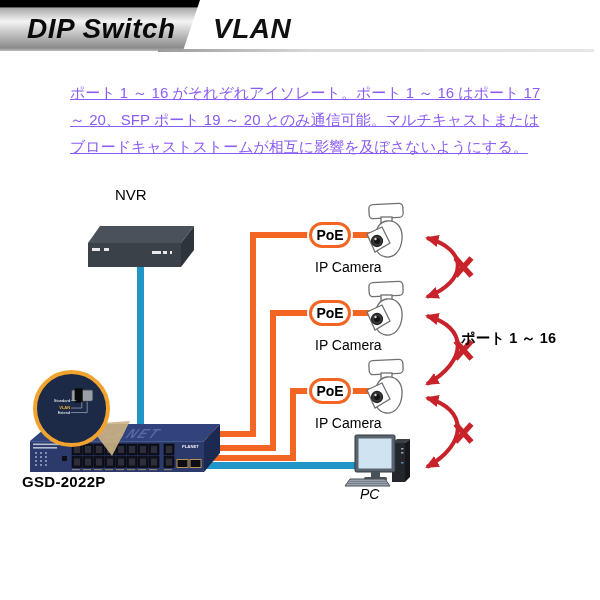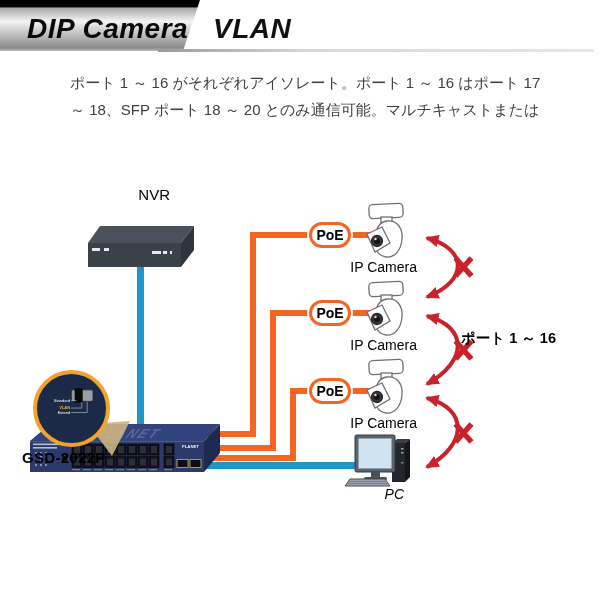--- a/index.html
+++ b/index.html
@@ -12,31 +12,31 @@
     position:absolute;left:0;top:0;width:200px;height:51px;
     clip-path:polygon(0 0,100% 0,91.5% 100%,0 100%);
     background:linear-gradient(180deg,#000 0%,#000 13%,#a9a9a9 16%,#f4f4f4 42%,#cacaca 62%,#8b8b8b 94%,#bdbdbd 100%);
   }
   .title{position:absolute;top:13px;font-size:28px;font-weight:bold;font-style:italic;letter-spacing:.5px;white-space:nowrap;}
   .title-left{left:27px;color:#0a0a0a;}
   .title-right{left:213px;color:#111;}
   .header-rule{position:absolute;left:158px;top:49px;width:436px;height:3px;
     background:linear-gradient(90deg,#9a9a9a,#d8d8d8 35%,#e6e6e6);}
   
-  .intro{position:absolute;left:70px;top:69px;width:480px;font-size:15px;line-height:27px;color:#404040;}
+  .intro{position:absolute;left:70px;top:79px;width:480px;font-size:15px;line-height:27px;color:#8b5cf6;text-decoration:underline;}
   .intro span{display:block;white-space:nowrap;}
   
   .cable{position:absolute;z-index:1;}
   .cable.orange{background:#F26522;}
   .cable.blue{background:#2095C8;}
   
-  .dev-label{position:absolute;z-index:8;font-size:14px;color:#000;text-align:right;white-space:nowrap;}
+  .dev-label{position:absolute;z-index:8;font-size:14px;color:#000;text-align:left;white-space:nowrap;}
   .nvr-label{left:115px;top:186px;width:55px;font-size:15px;}
-  .switch-label{left:22px;top:449px;font-size:15px;font-weight:600;letter-spacing:.3px;text-align:left;}
-  .cam-label{left:325px;width:92px;}
+  .switch-label{left:22px;top:473px;font-size:15px;font-weight:600;letter-spacing:.3px;text-align:left;}
+  .cam-label{left:315px;width:92px;}
   .cam-label-1{top:259px;} .cam-label-2{top:337px;} .cam-label-3{top:415px;}
   .pc-label{left:360px;top:486px;width:44px;font-style:italic;}
   .denial{position:absolute;left:461px;top:329px;z-index:8;font-size:14.5px;font-weight:bold;line-height:19.5px;white-space:nowrap;}
   
   .poe{
     position:absolute;left:309px;width:42px;height:26px;z-index:4;box-sizing:border-box;
     background:#fff;border:3px solid #F26522;border-radius:13px;box-shadow:0 0 0 2px #fff;
     font-size:14px;font-weight:bold;text-align:center;line-height:20px;color:#000;
   }
   .poe-1{top:222px;} .poe-2{top:300px;} .poe-3{top:378px;}
@@ -51,27 +51,28 @@
     border-radius:50%;border:4px solid #F0A32F;background:#1C2A47;
   }
   .arrows{position:absolute;left:410px;top:225px;z-index:7;}
 </style>
 </head>
 <body>
 
 <div id="stage">
 
   <div class="banner"></div>
-  <div class="title title-left">DIP Camera</div>
+  <div class="title title-left">DIP Switch</div>
   <div class="title title-right">VLAN</div>
   <div class="header-rule"></div>
 
   <div class="intro">
     <span>ポート 1 ～ 16 がそれぞれアイソレート。ポート 1 ～ 16 はポート 17</span>
-    <span>～ 18、SFP ポート 18 ～ 20 とのみ通信可能。マルチキャストまたは</span>
+    <span>～ 20、SFP ポート 19 ～ 20 とのみ通信可能。マルチキャストまたは</span>
+    <span>ブロードキャストストームが相互に影響を及ぼさないようにする。</span>
   </div>
 
   <div class="cable blue" style="left:137px;top:263px;width:7px;height:175px;"></div>
 
   <div class="cable orange" style="left:160px;top:431px;width:96px;height:6px;"></div>
   <div class="cable orange" style="left:250px;top:232px;width:6px;height:205px;"></div>
   <div class="cable orange" style="left:250px;top:232px;width:121px;height:6px;"></div>
 
   <div class="cable orange" style="left:160px;top:445px;width:116px;height:6px;"></div>
   <div class="cable orange" style="left:270px;top:310px;width:6px;height:141px;"></div>

